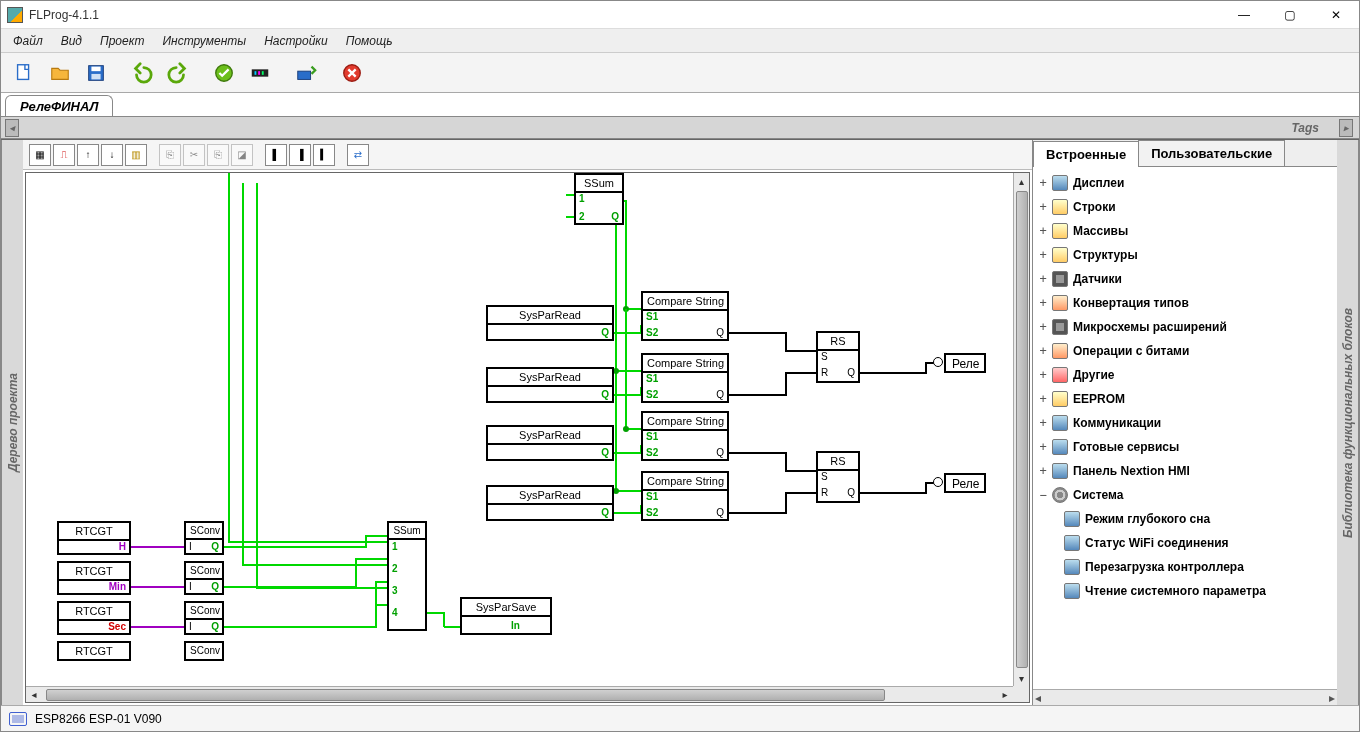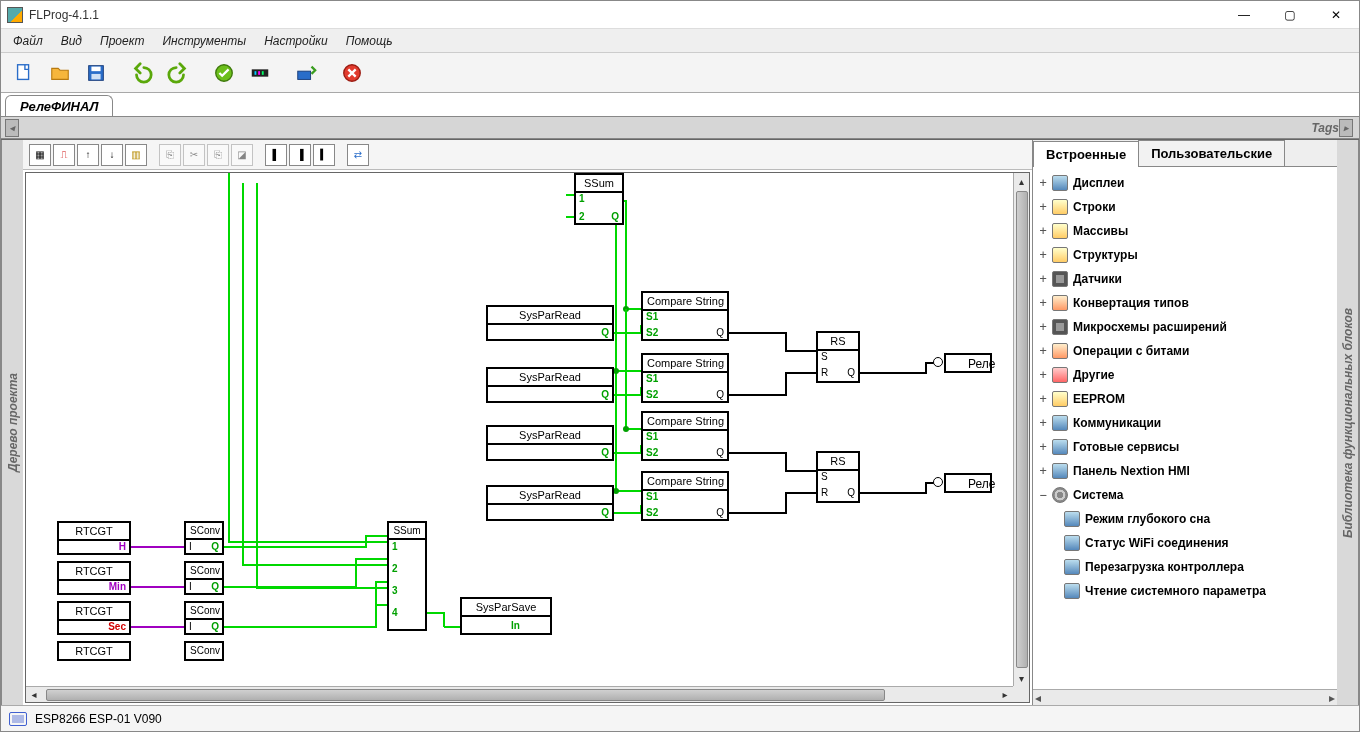--- a/index.html
+++ b/index.html
@@ -21,21 +21,21 @@
   .tool-btn { width: 34px; height: 32px; display: flex; align-items: center; justify-content: center; border: 1px solid transparent; border-radius: 3px; cursor: default; }
   .tool-sep { width: 8px; }
   .ic { width: 22px; height: 22px; display:block; }
 
   .tab-strip { height: 24px; display: flex; align-items: flex-end; background: #fff; border-bottom: 1px solid #888; padding: 0 4px; }
   .doc-tab { padding: 3px 14px 2px 14px; border: 1px solid #888; border-bottom: none; background: #fff; font-style: italic; font-weight: bold; font-size: 13px; border-radius: 6px 6px 0 0; }
 
   .subbar { height: 22px; background: #d6d6d6; border-bottom: 1px solid #888; display: flex; align-items: center; justify-content: flex-end; padding: 0 6px; color: #666; font-style: italic; font-weight: bold; }
   .subbar-left-handle, .subbar-right-handle { width: 14px; height: 18px; background: #bbb; border:1px solid #777; display:flex; align-items:center; justify-content:center; font-size:9px; }
   .subbar-left-handle { margin-right: auto; margin-left: -2px;}
-  .tags-label { margin-right: 0; }
+  .tags-label { margin-right: 20px; }
 
   .workspace { flex: 1; display: flex; min-height: 0; border-top: 1px solid #666; }
 
   .collapsed-panel { width: 22px; background: #d9d9d9; border-right: 1px solid #888; display: flex; align-items: center; justify-content: center; writing-mode: vertical-rl; transform: rotate(180deg); color: #666; font-style: italic; font-weight: bold; padding: 8px 0; text-align:center;}
   .collapsed-panel.right { border-right: none; border-left: 1px solid #888; }
 
   .center { flex: 1; display: flex; flex-direction: column; min-width: 0; background: #fff; }
   .inner-toolbar { height: 30px; display: flex; align-items: center; padding: 3px 6px; gap: 2px; border-bottom: 1px solid #bbb; background: #f5f5f5; }
   .mini-btn { width: 22px; height: 22px; border: 1px solid #888; background: #fff; display:flex; align-items:center; justify-content:center; font-size:10px; cursor:default; }
   .mini-btn.disabled { opacity: .45; }
@@ -84,21 +84,21 @@
   
   .ti { width:16px; height:16px; border:1px solid #777; background: linear-gradient(#fff,#ddd); border-radius:2px; }
   .ti.blue { background: linear-gradient(#bde,#58b); }
   .ti.yellow { background: linear-gradient(#ffc,#fc6); }
   .ti.orange { background: linear-gradient(#fec,#f96); }
   .ti.red { background: linear-gradient(#fcc,#f66); }
   .ti.gear { background: radial-gradient(circle,#888 30%, #ccc 31% 55%, #888 56%); border-radius:50%; }
   .ti.chip { background:#555; position:relative;}
   .ti.chip::after{content:"";position:absolute;inset:3px;background:#999;}
 
-  .small-rele { padding:2px 22px; }
+  .small-rele { padding:2px 6px; }
   .small-rele-circle { position:absolute; width:10px; height:10px; border:1.5px solid #000; border-radius:50%; background:#fff;}
 </style>
 </head>
 <body>
 
 <div class="window">
 
   <div class="titlebar">
     <div class="titlebar-left">
       <span class="app-icon"></span>

